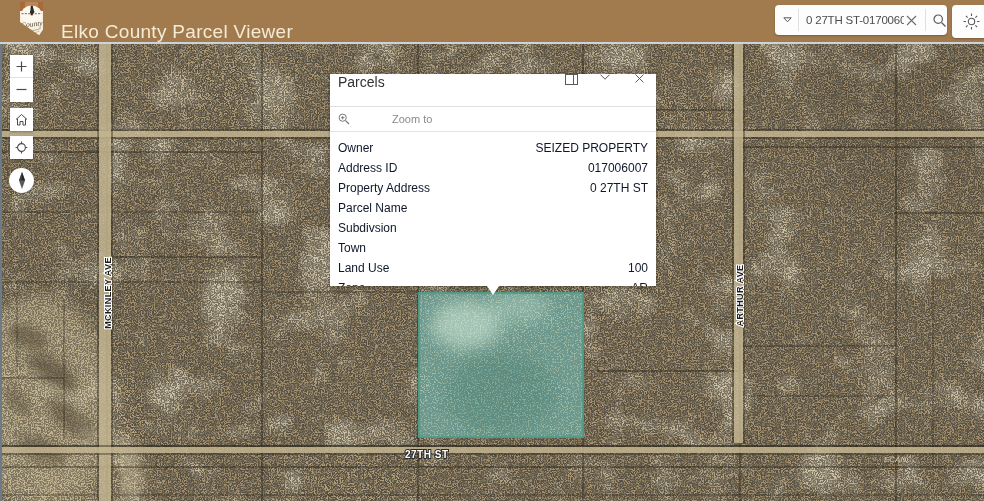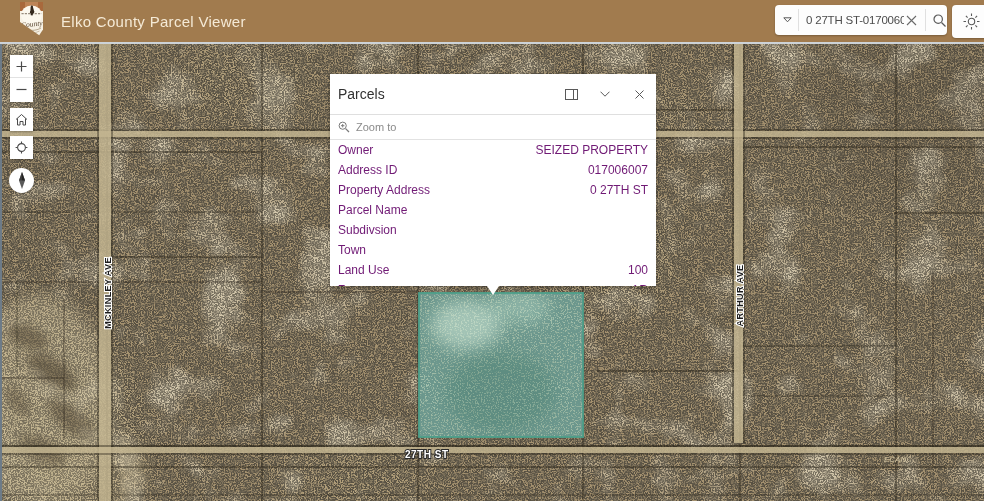--- a/index.html
+++ b/index.html
@@ -1,46 +1,46 @@
 <!DOCTYPE html>
 <html><head>
 <meta charset="utf-8">
 <style>
   * { margin:0; padding:0; box-sizing:border-box; }
   html,body { width:984px; height:501px; overflow:hidden; font-family:"Liberation Sans", sans-serif; }
   .app { position:relative; width:984px; height:501px; background:#8d7c5e; }
   header { position:absolute; top:0; left:0; width:984px; height:42px; background:#a17b4e; z-index:30; }
-  .title { position:absolute; left:61px; top:13px; font-size:15px; color:#f5ead6; letter-spacing:0.3px;text-align:right; }
+  .title { position:absolute; left:61px; top:21px; font-size:19px; color:#f5ead6; letter-spacing:0.3px;text-align:right; }
   .logo { position:absolute; left:20px; top:2px; }
   .searchbox { position:absolute; left:775px; top:5px; width:172px; height:30px; background:#fdfdfd; border-radius:4px; display:flex; align-items:center; box-shadow:0 1px 2px rgba(0,0,0,0.25); }
   .sunbtn { position:absolute; left:952px; top:5px; width:40px; height:33px; background:#fdfdfd; border-radius:4px; box-shadow:0 1px 2px rgba(0,0,0,0.25); display:flex; align-items:center; }
   .map { position:absolute; top:42px; left:0; width:984px; height:459px; }
   .map svg.base { position:absolute; top:0; left:0; }
   .topline { position:absolute; top:42px; left:0; width:984px; height:2px; background:#cdd3d8; z-index:29; }
   .leftline { position:absolute; top:44px; left:0; width:2px; height:457px; background:#6d7b88; z-index:29; }
 
   
   .widget { position:absolute; background:#fff; box-shadow:0 1px 2px rgba(0,0,0,0.3); z-index:20; }
   .zoomw { left:10px; top:13px; width:23px; height:47px; }
   .zoomw .zin, .zoomw .zout { width:23px; height:23px; display:flex; align-items:center; justify-content:center; color:#4a4a4a; font-size:15px; }
   .zoomw .zin { border-bottom:1px solid #e2e2e2; }
   .homew { left:10px; top:66px; width:23px; height:23px; display:flex; align-items:center; justify-content:center; }
   .locw  { left:10px; top:94px; width:23px; height:23px; display:flex; align-items:center; justify-content:center; }
   .compw { left:9px; top:126px; width:25px; height:25px; border-radius:50%; display:flex; align-items:center; justify-content:center; }
 
   
   .popup { position:absolute; left:330px; top:32px; width:326px; height:212px; background:#fff; z-index:25;
            box-shadow:0 1px 4px rgba(0,0,0,0.3); overflow:hidden; }
-  .popup .hdr { height:41px; display:flex; align-items:center; border-bottom:1px solid #dfdfdf; }
+  .popup .hdr { height:33px; display:flex; border-bottom:1px solid #dfdfdf; }
   .popup .hdr .t { margin-left:8px; font-size:14px; color:#323232; flex:1; }
   .popup .hdr .ic { width:34px; display:flex; justify-content:center; }
-  .zoomto { height:25px; display:flex; align-items:center; border-bottom:1px solid #e2e2e2; color:#8a8a8a; font-size:11px; }
+  .zoomto { height:25px; display:flex; align-items:center; border-bottom:1px solid #e2e2e2; color:#8a8a8a; font-size:11px;gap:36px; }
   .zoomto svg { margin-left:8px; margin-right:6px; }
   .rows { padding-top:3px; }
-  .prow { height:20px; display:flex; align-items:flex-start; font-size:12px; color:#701a75; padding:0 8px 0 8px; }
+  .prow { height:20px; display:flex; align-items:flex-end; font-size:12px; color:#0f172a; padding:0 8px 0 8px; }
   .prow .l { flex:1; }
   .prow .v { text-align:right; }
   .callout { position:absolute; left:487px; top:244px; z-index:25; width:0; height:0;
              border-left:6px solid transparent; border-right:6px solid transparent; border-top:9px solid #fff; }
 </style>
 </head>
 <body>
 <div class="app">
   <div class="map">
     <svg class="base" width="984" height="459" viewBox="0 0 984 459" xmlns="http://www.w3.org/2000/svg">

